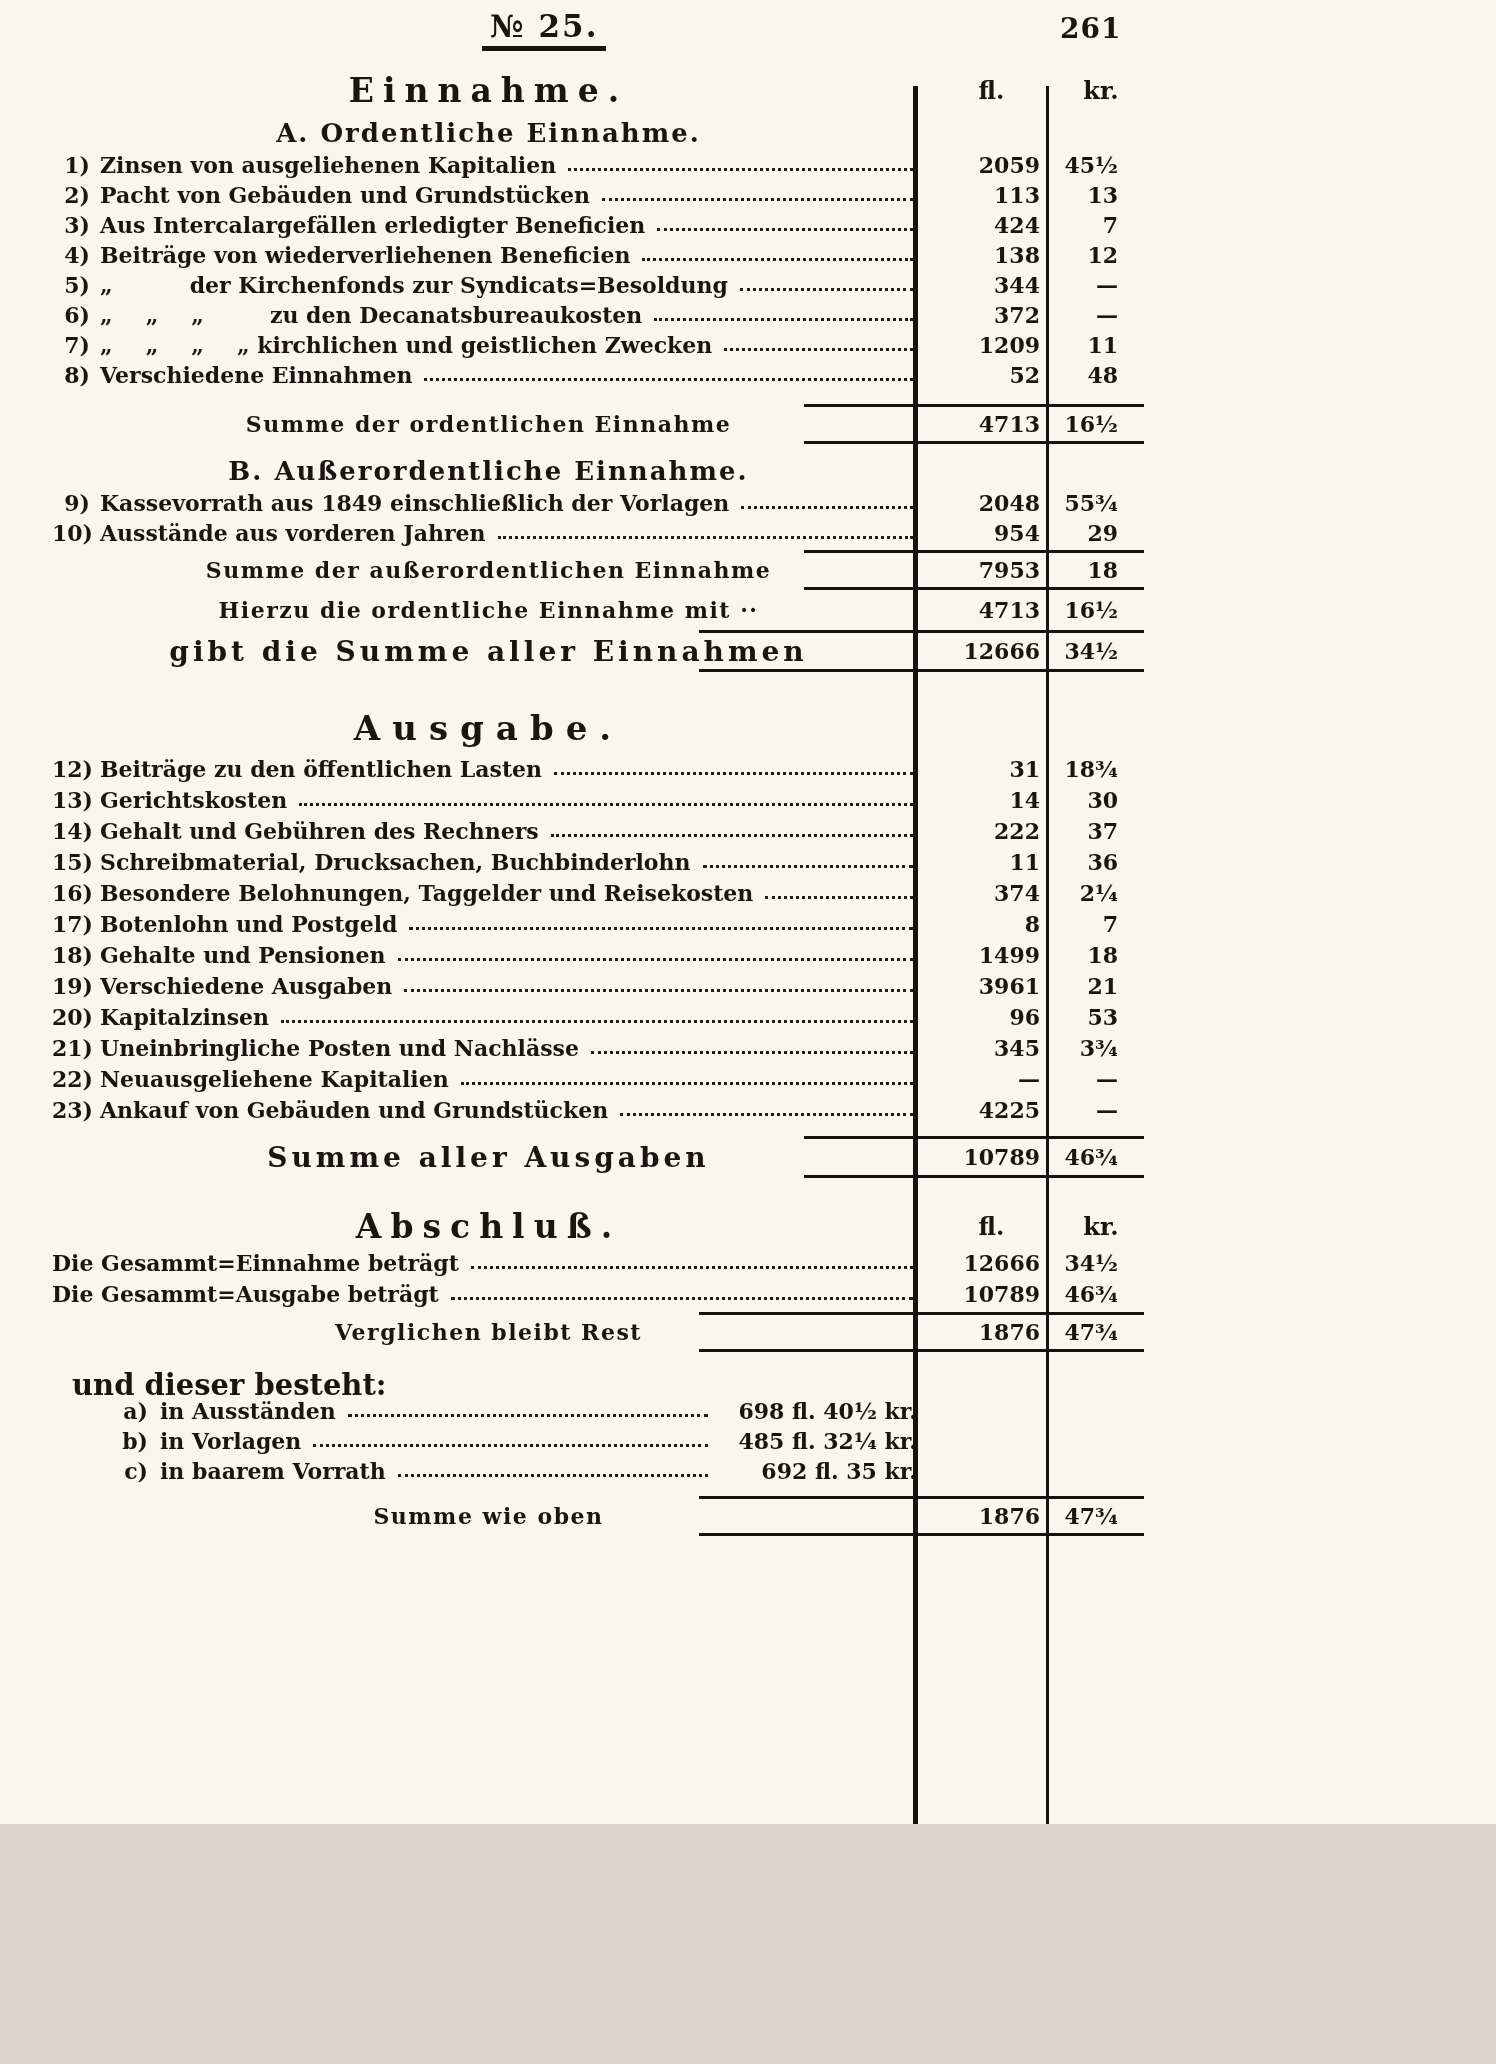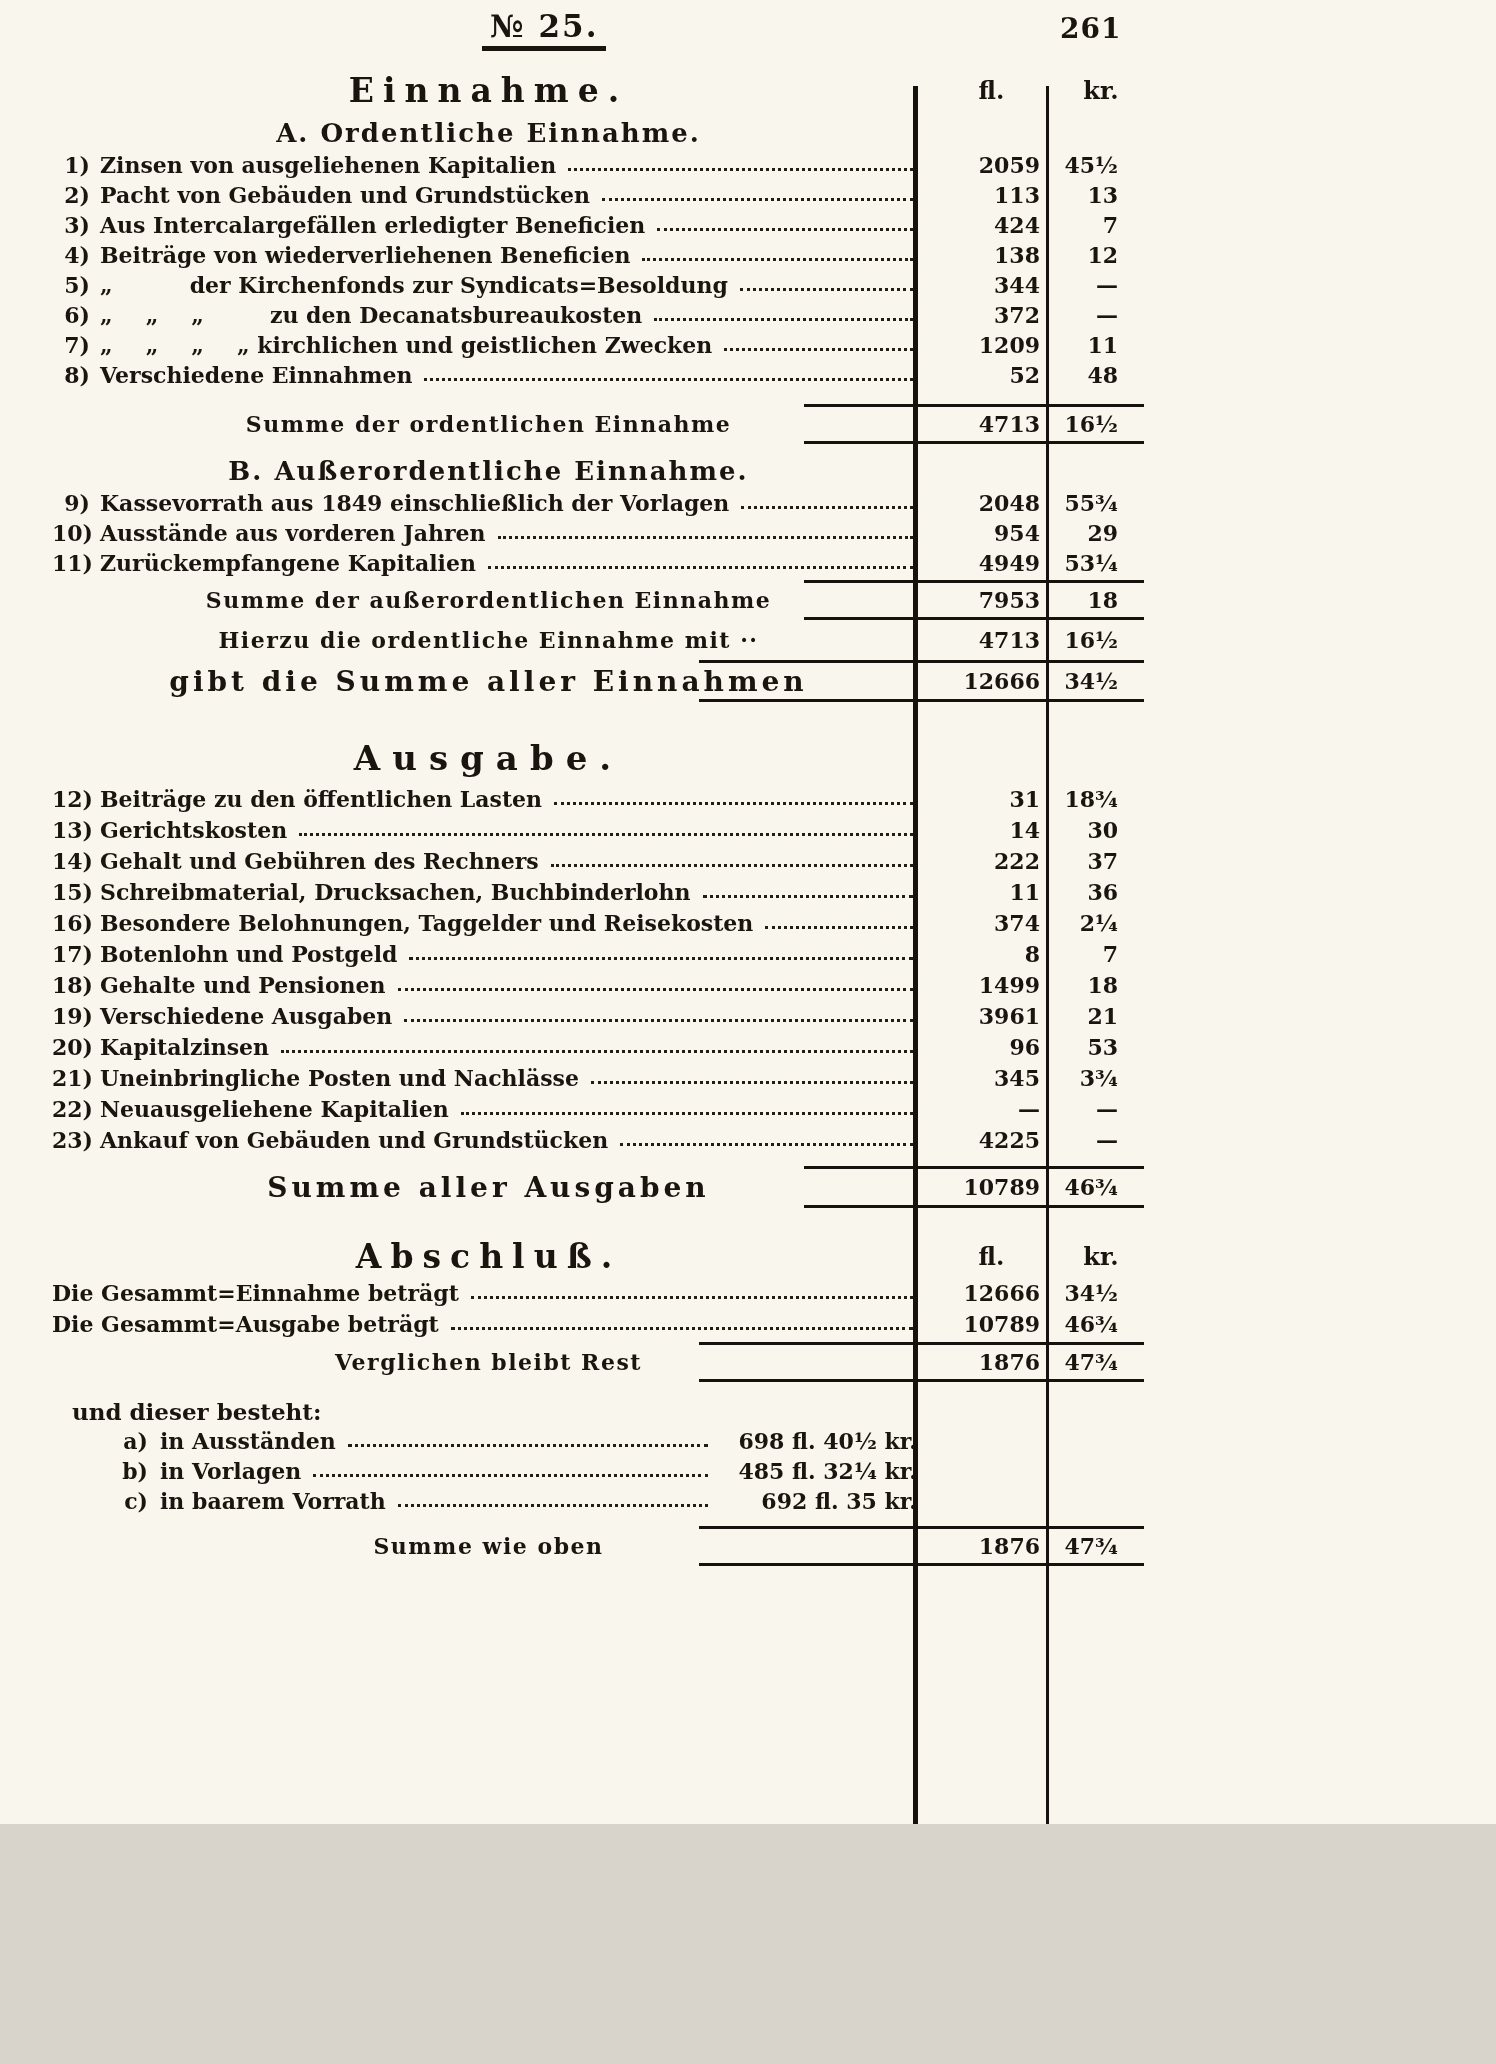--- a/index.html
+++ b/index.html
@@ -45,21 +45,21 @@
   .row.sum::before { content:""; position:absolute; top:0; right:0; width:340px; border-top:3px solid #17120e; }
   .row.sum::after { content:""; position:absolute; bottom:0; right:0; width:340px; border-bottom:3px solid #17120e; }
   .row.sum.noline::before, .row.sum.noline::after { display:none; }
   .row.sum.wide::before, .row.sum.wide::after { width:445px; }
   .sum-label { letter-spacing:1.5px; white-space:nowrap; }
   .sum-label.spread { letter-spacing:4px; font-size:28px; }
 
   .gap-a { height:12px; } .gap-b { height:8px; }
   .gap-ausgabe { height:36px; } .gap-abschluss { height:24px; }
   .gap-besteht { height:16px; } .gap-final { height:8px; }
-  .intro { font-size:23px; height:30px; padding-left:20px; }
+  .intro { font-size:29px; height:30px; padding-left:20px; }
 </style>
 </head>
 <body>
 
 <div class="page">
   <div class="masthead">№ 25.</div>
   <div class="pagenum">261</div>
   <div class="vrule v1"></div>
   <div class="vrule v2"></div>
 
@@ -185,29 +185,20 @@
         <div class="row">
           <div class="desc">
             <span class="no">10)</span>
             <span class="label">Ausstände aus vorderen Jahren</span>
             <span class="dots"></span>
           </div>
           <span class="fl">954</span>
           <span class="kr">29</span>
         </div>
 
-        <div class="row">
-          <div class="desc">
-            <span class="no">11)</span>
-            <span class="label">Zurückempfangene Kapitalien</span>
-            <span class="dots"></span>
-          </div>
-          <span class="fl">4949</span>
-          <span class="kr">53¼</span>
-        </div>
       </div>
 
     <div class="row sum">
       <div class="desc end">
           <span class="sum-label">Summe der außerordentlichen Einnahme</span>
         </div>
       <span class="fl">7953</span>
       <span class="kr">18</span>
     </div>
 

